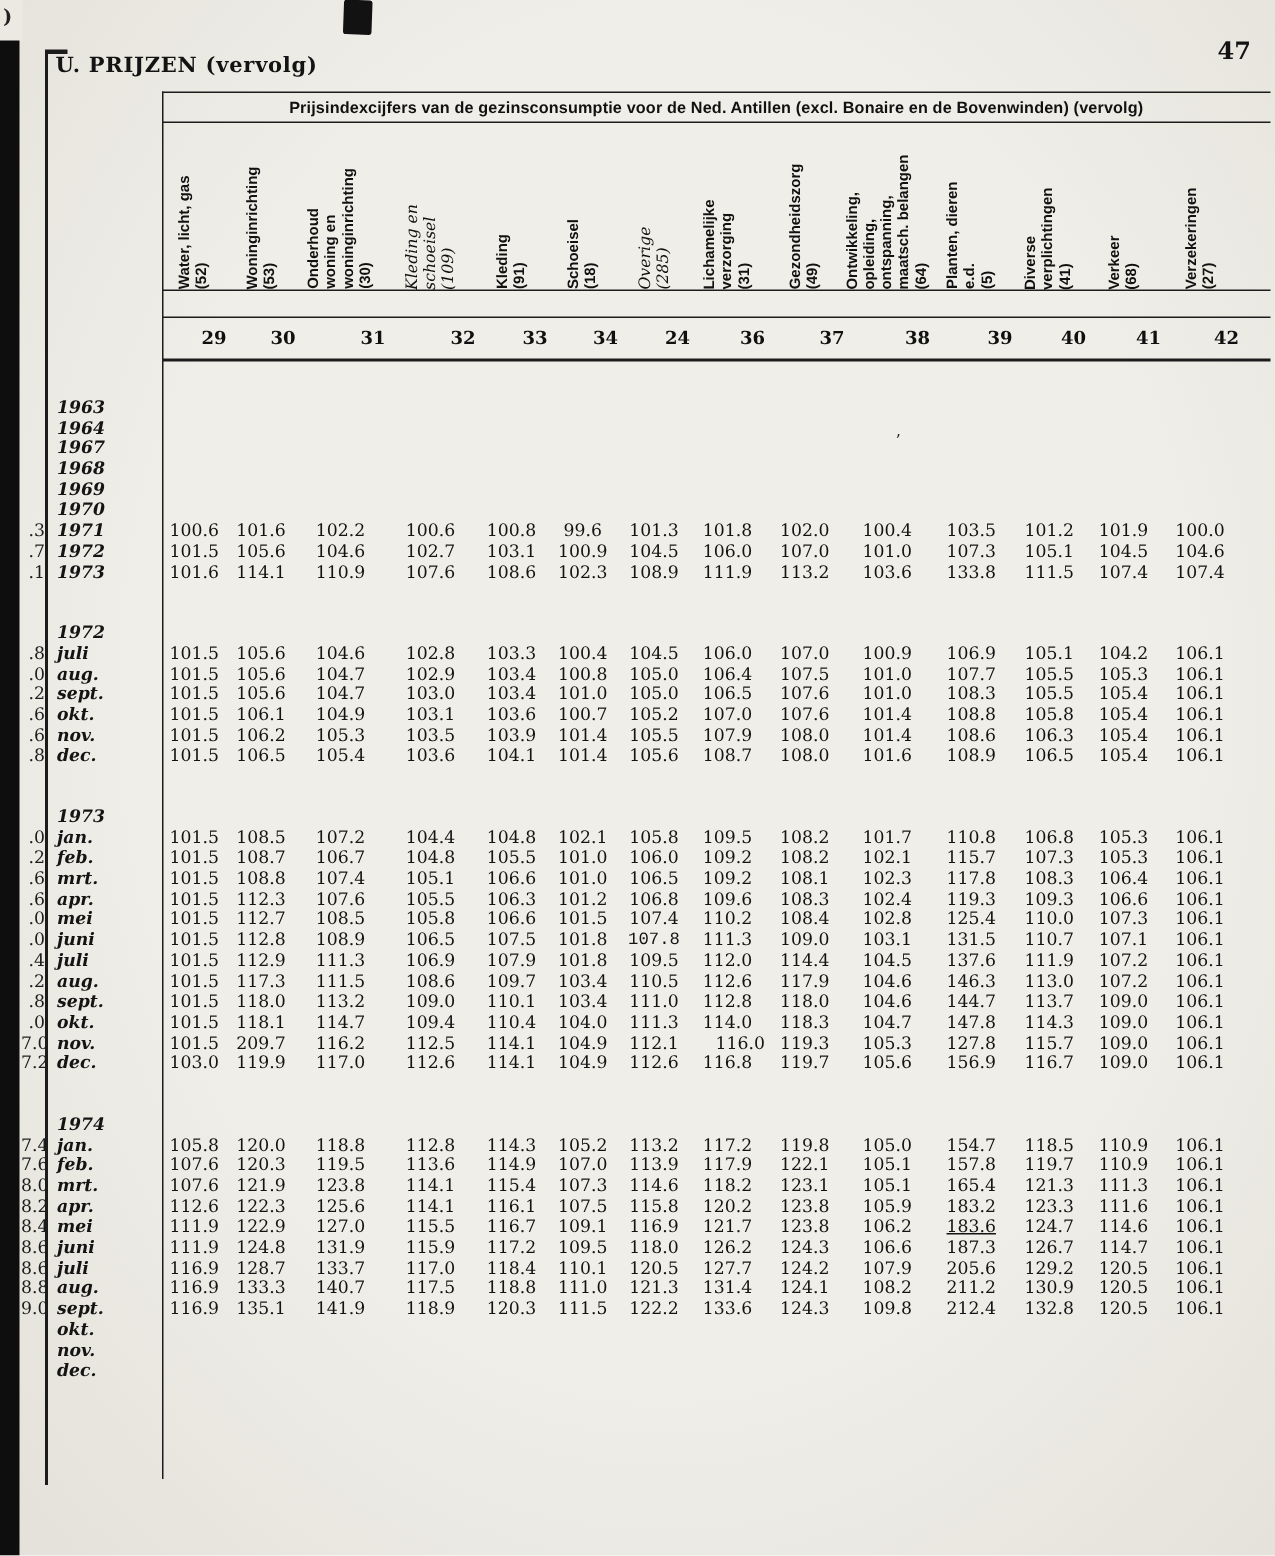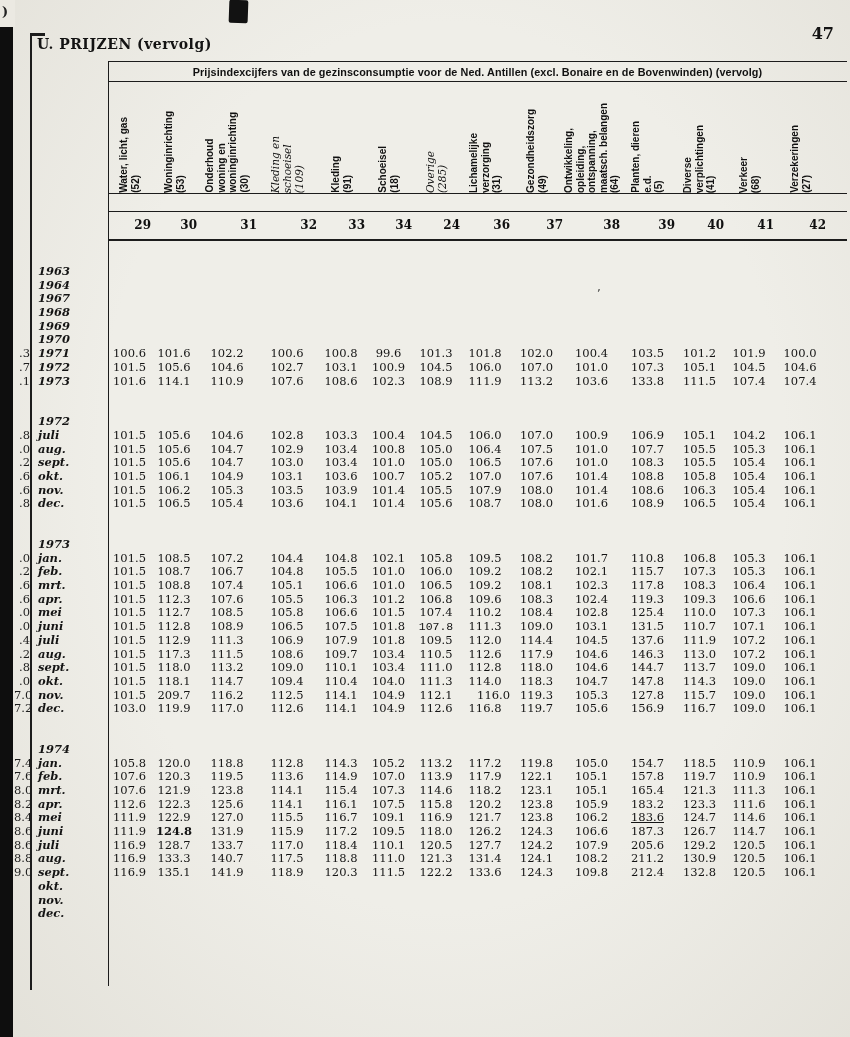--- a/index.html
+++ b/index.html
@@ -740,21 +740,21 @@
           <span class="val" style="width: 57px;">106.2</span>
           <span class="val" style="width: 55px; text-decoration: underline;">183.6</span>
           <span class="val" style="width: 49px;">124.7</span>
           <span class="val" style="width: 50px;">114.6</span>
           <span class="val" style="width: 52px;">106.1</span>
         </div>
         <div class="row">
           <span class="frag">8.6</span>
           <span class="rowlabel">juni</span>
           <span class="val" style="width: 43px;">111.9</span>
-          <span class="val" style="width: 46px; font-weight: bold;">124.8</span>
+          <span class="val" style="width: 46px;">124.8</span>
           <span class="val" style="width: 60px;">131.9</span>
           <span class="val" style="width: 60px;">115.9</span>
           <span class="val" style="width: 48px;">117.2</span>
           <span class="val" style="width: 47px;">109.5</span>
           <span class="val" style="width: 48px;">118.0</span>
           <span class="val" style="width: 50px;">126.2</span>
           <span class="val" style="width: 53px;">124.3</span>
           <span class="val" style="width: 57px;">106.6</span>
           <span class="val" style="width: 55px;">187.3</span>
           <span class="val" style="width: 49px;">126.7</span>

